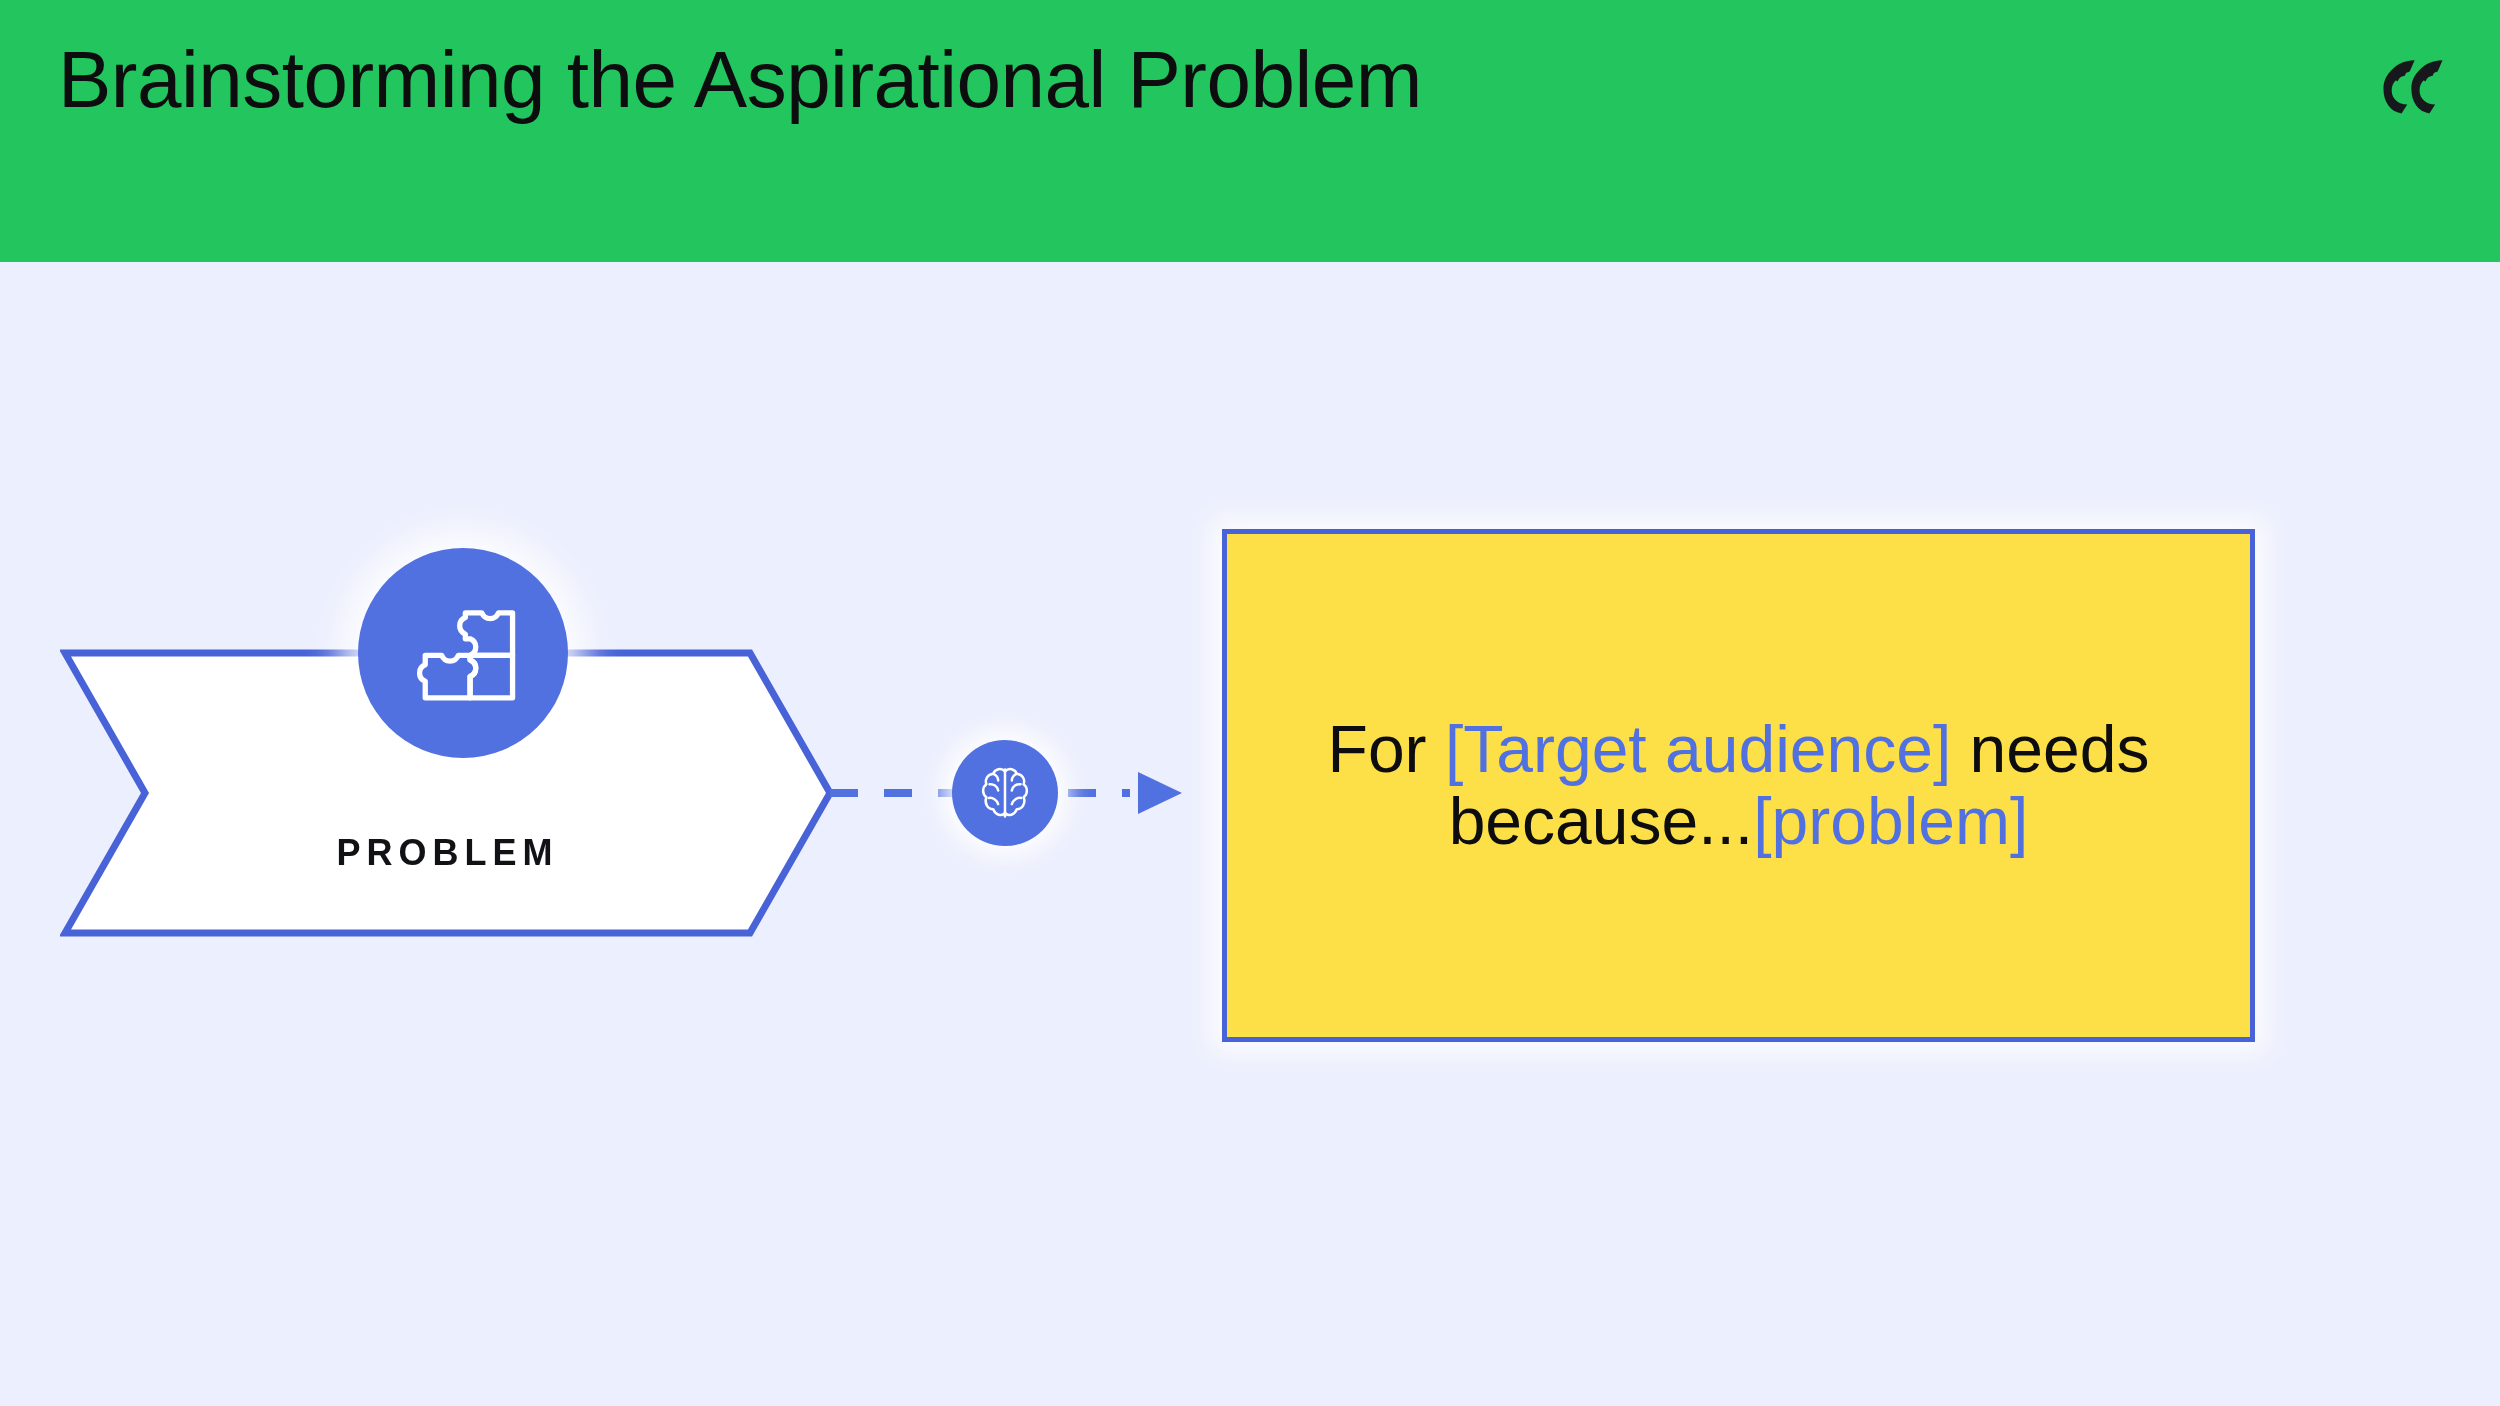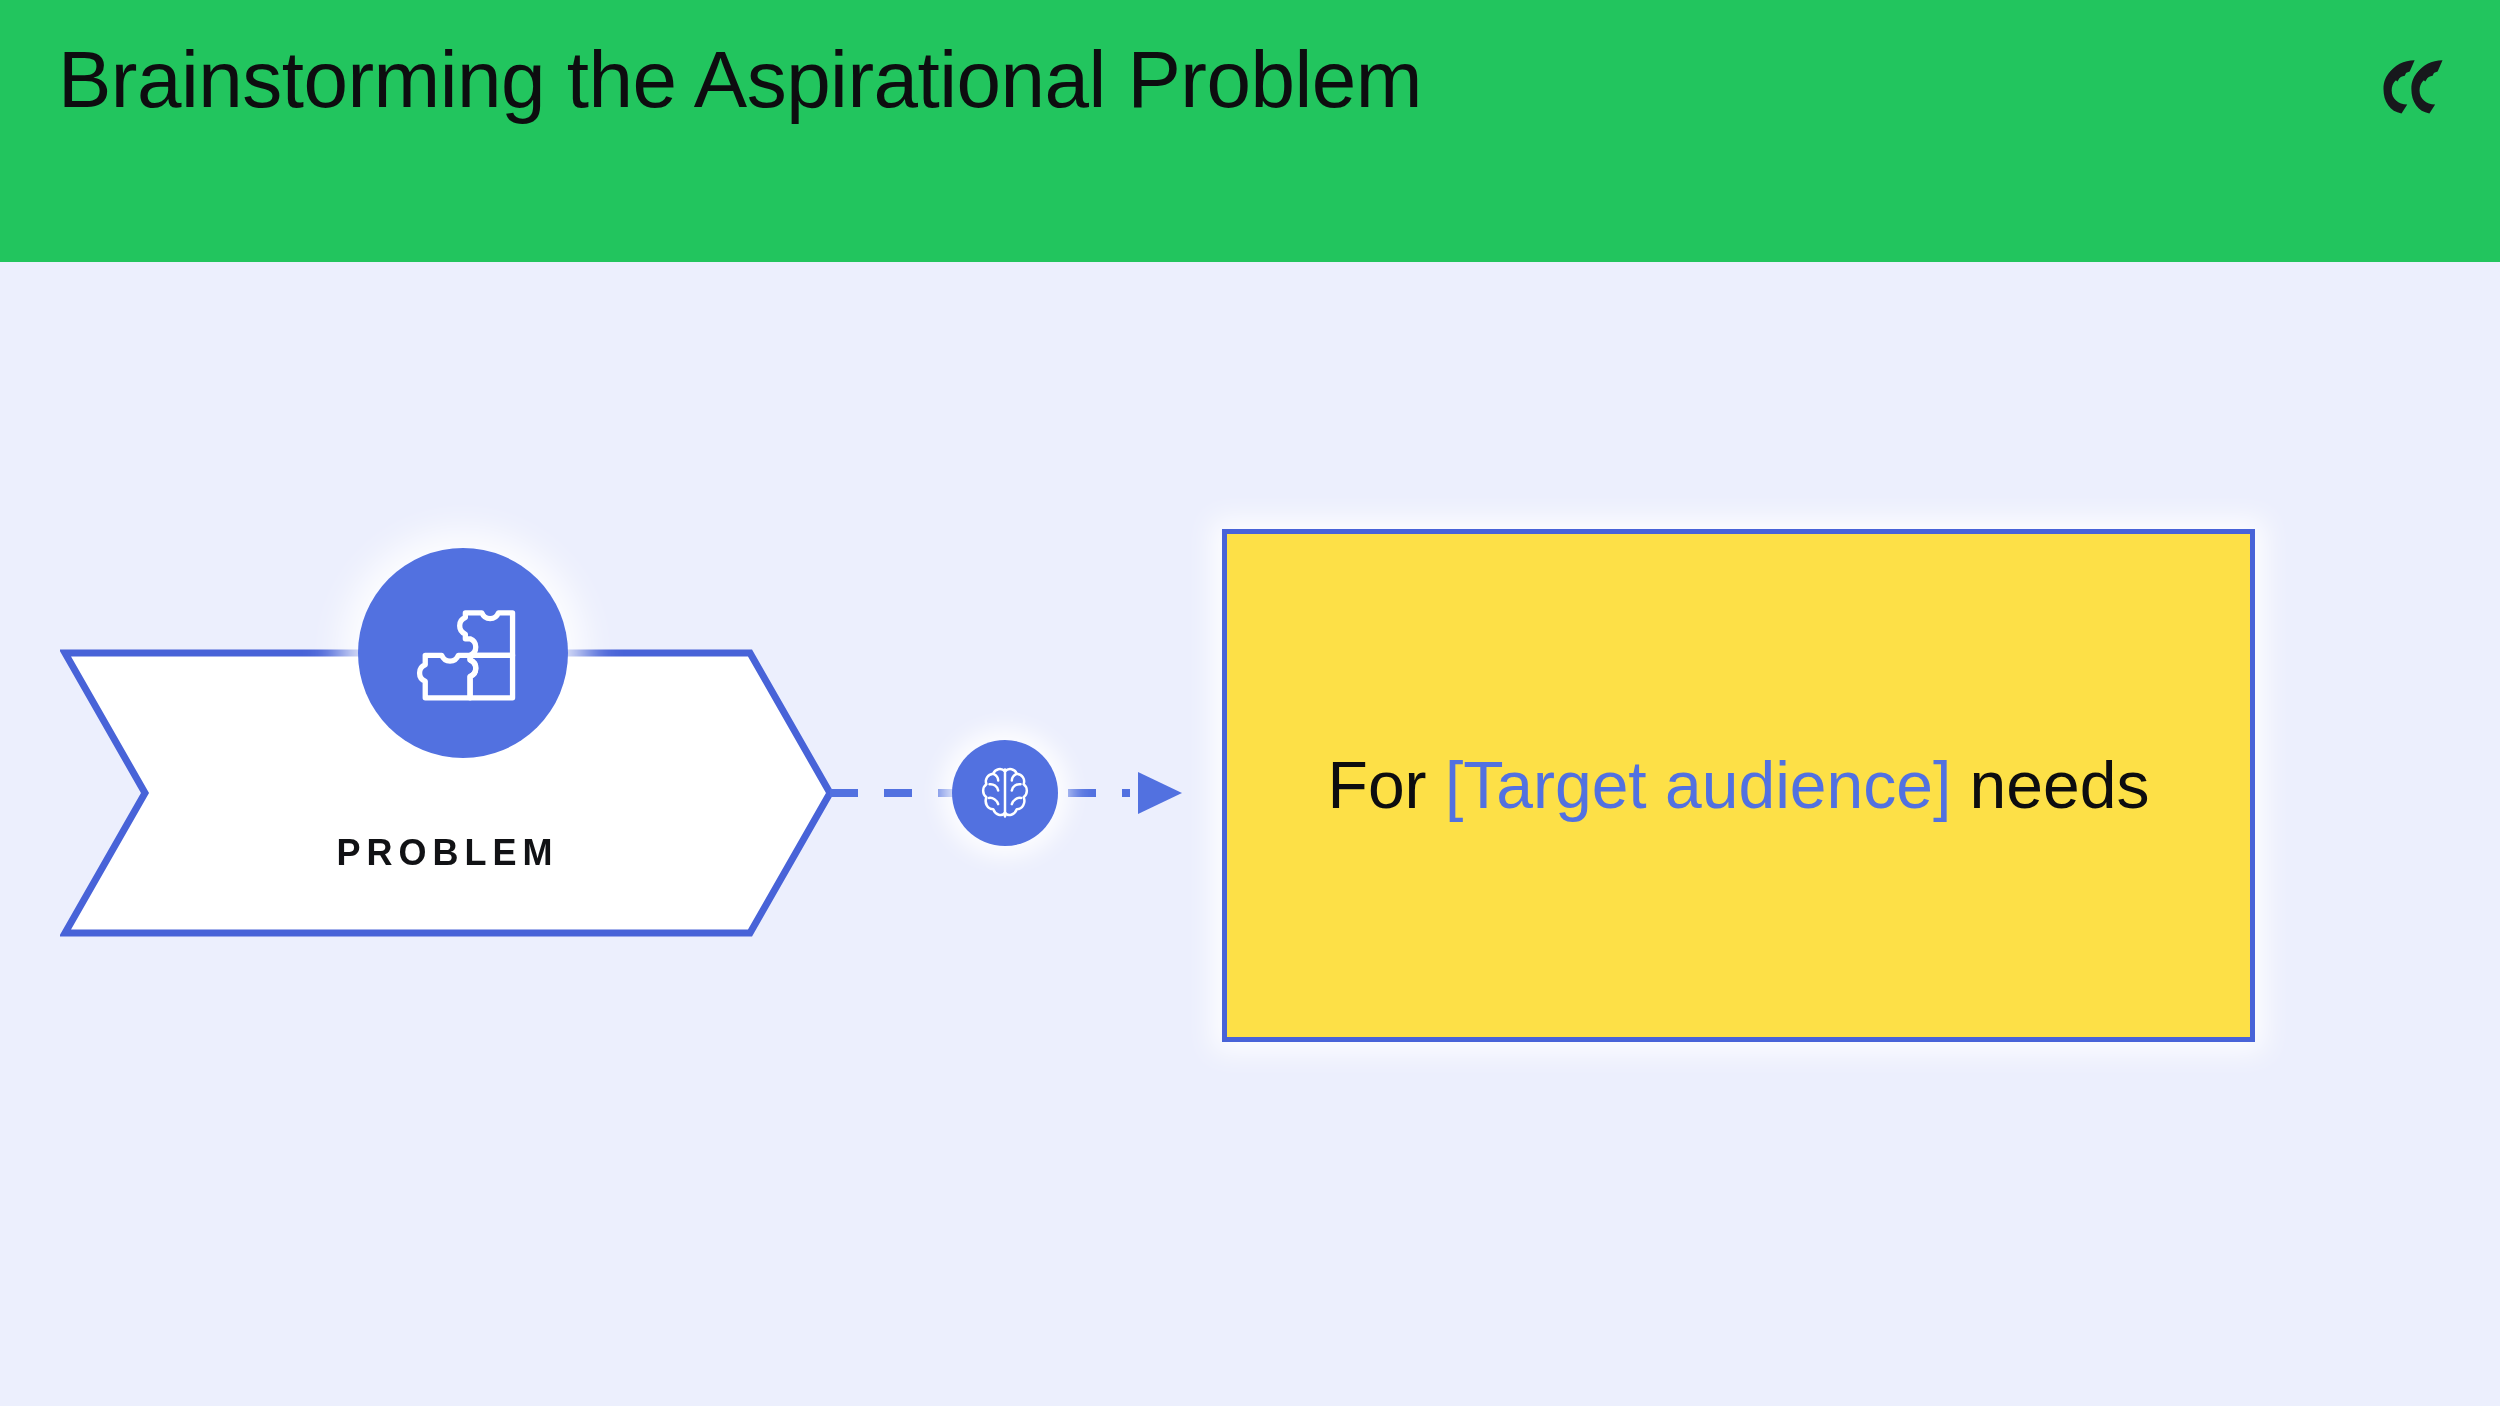--- a/index.html
+++ b/index.html
@@ -151,16 +151,17 @@
         <path d="M75 36 C69 35 62 39 61 46"></path>
         <path d="M24 58 C30 57 37 61 39 68"></path>
         <path d="M76 58 C70 57 63 61 61 68"></path>
       </g>
     </svg>
   </div>
 
   <div id="statement-box">
     <div id="statement-text">
         <span class="ln"><span>For </span><span class="ph">[Target audience]</span><span> needs</span></span>
+        <span class="ln"><span>because...</span><span class="ph">[problem]</span></span>
       </div>
   </div>
 
 </div>
 
 </body></html>

